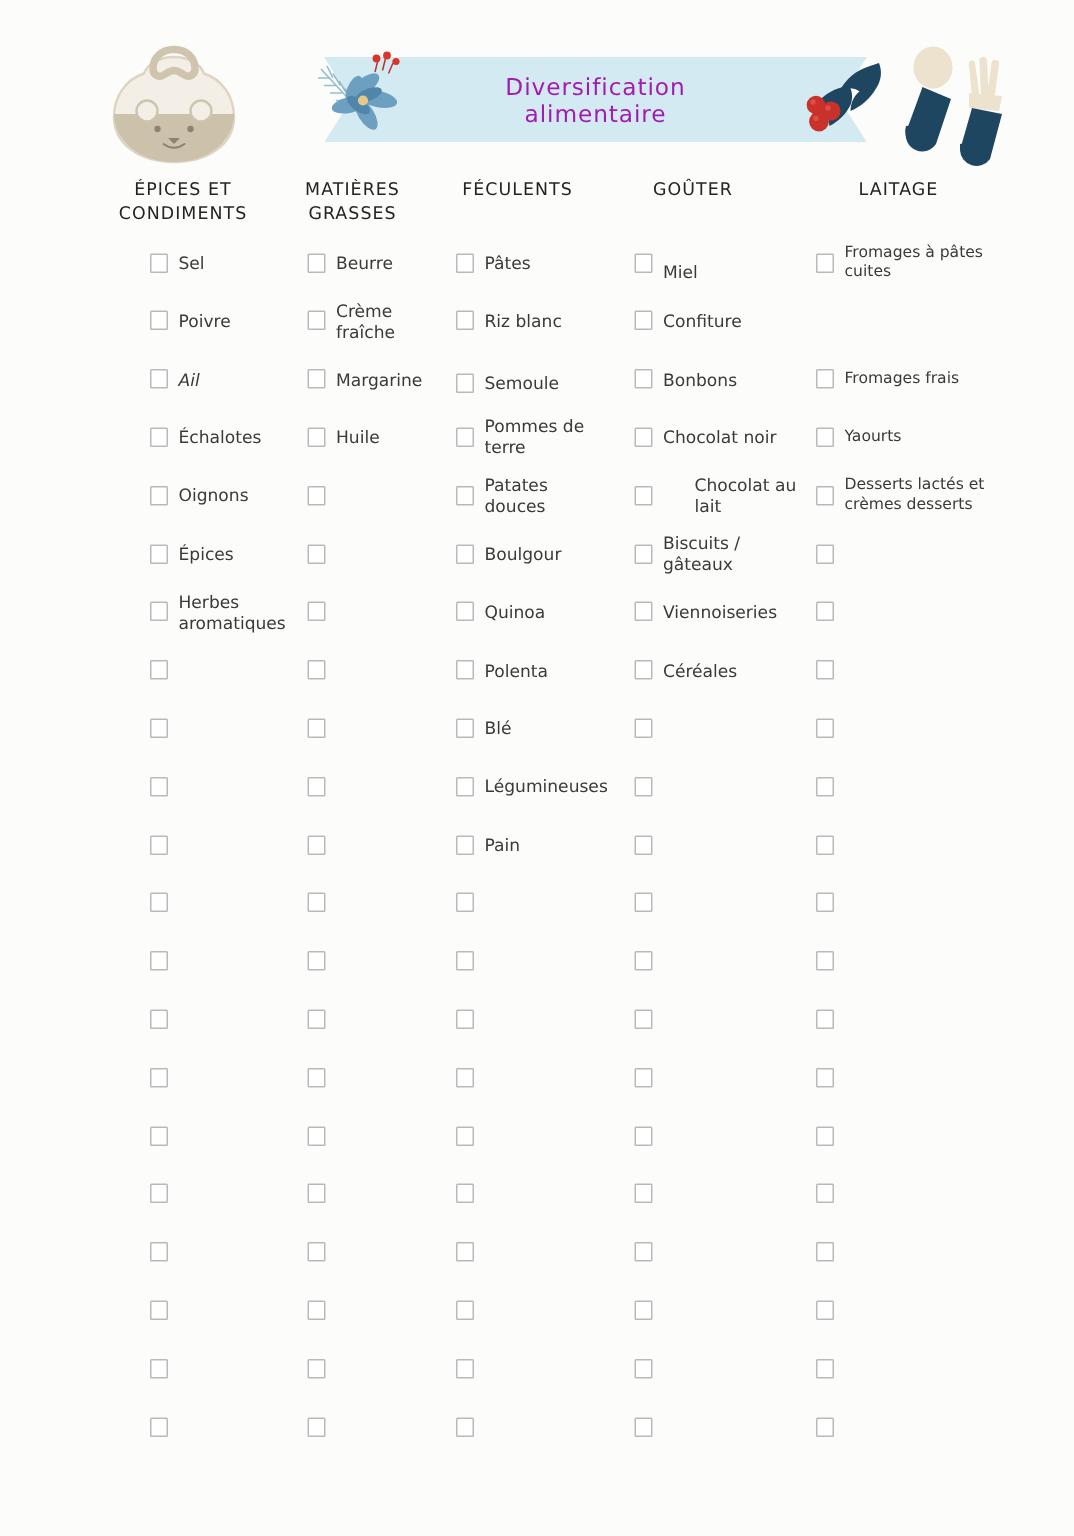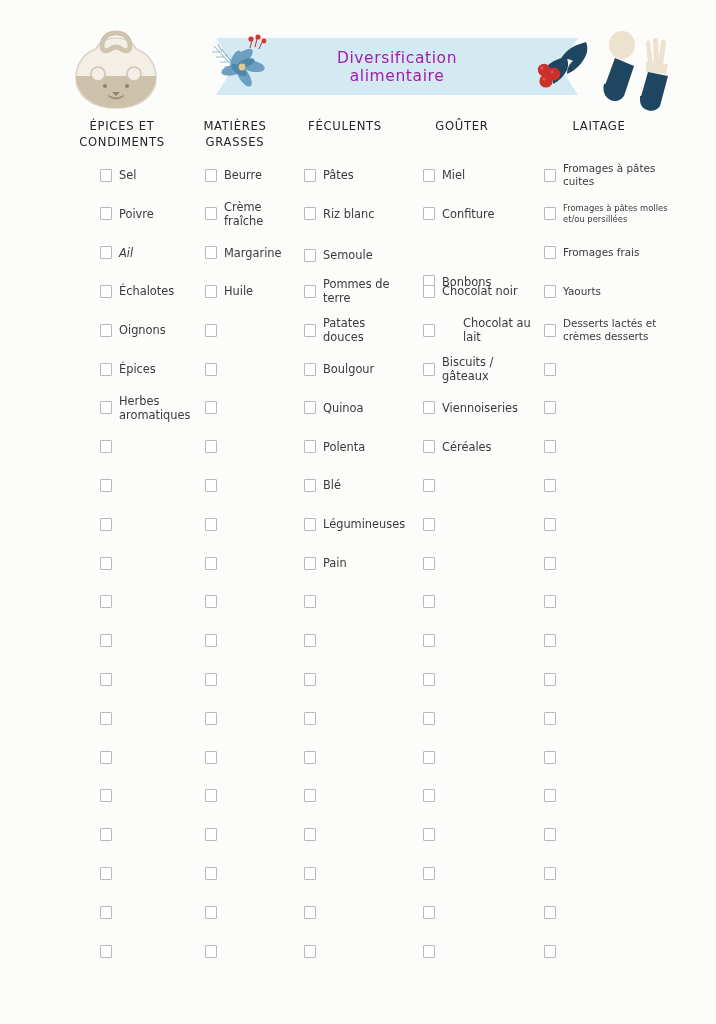--- a/index.html
+++ b/index.html
@@ -457,29 +457,29 @@
       </div>
       <div class="cell empty-cell" style="left: 304px; top: 698.4px;">
         <span class="cbox"></span>
       </div>
       <div class="cell empty-cell" style="left: 304px; top: 737.2px;">
         <span class="cbox"></span>
       </div>
       <div class="cell empty-cell" style="left: 304px; top: 776px;">
         <span class="cbox"></span>
       </div>
-      <div class="cell" style="left: 423px; top: 0px;">
+      <div class="cell" style="left: 423px; top: 0px; align-items: flex-end;">
         <span class="cbox"></span>
         <span class="label">Miel</span>
       </div>
       <div class="cell" style="left: 423px; top: 38.8px;">
         <span class="cbox"></span>
         <span class="label">Confiture</span>
       </div>
-      <div class="cell" style="left: 423px; top: 77.6px; margin-top: 29px;">
+      <div class="cell" style="left: 423px; top: 77.6px;">
         <span class="cbox"></span>
         <span class="label">Bonbons</span>
       </div>
       <div class="cell" style="left: 423px; top: 116.4px;">
         <span class="cbox"></span>
         <span class="label">Chocolat noir</span>
       </div>
       <div class="cell two-line" style="left: 423px; top: 155.2px; gap: 28px;">
         <span class="cbox"></span>
         <span class="label">Chocolat au
@@ -535,25 +535,20 @@
         <span class="cbox"></span>
       </div>
       <div class="cell empty-cell" style="left: 423px; top: 776px;">
         <span class="cbox"></span>
       </div>
       <div class="cell two-line" style="left: 544px; top: 0px;">
         <span class="cbox"></span>
         <span class="label sm">Fromages à pâtes
 cuites</span>
       </div>
-      <div class="cell two-line" style="left: 544px; top: 38.8px;">
-        <span class="cbox"></span>
-        <span class="label xs">Fromages à pâtes molles
-et/ou persillées</span>
-      </div>
       <div class="cell" style="left: 544px; top: 77.6px;">
         <span class="cbox"></span>
         <span class="label sm">Fromages frais</span>
       </div>
       <div class="cell" style="left: 544px; top: 116.4px;">
         <span class="cbox"></span>
         <span class="label sm">Yaourts</span>
       </div>
       <div class="cell two-line" style="left: 544px; top: 155.2px;">
         <span class="cbox"></span>

